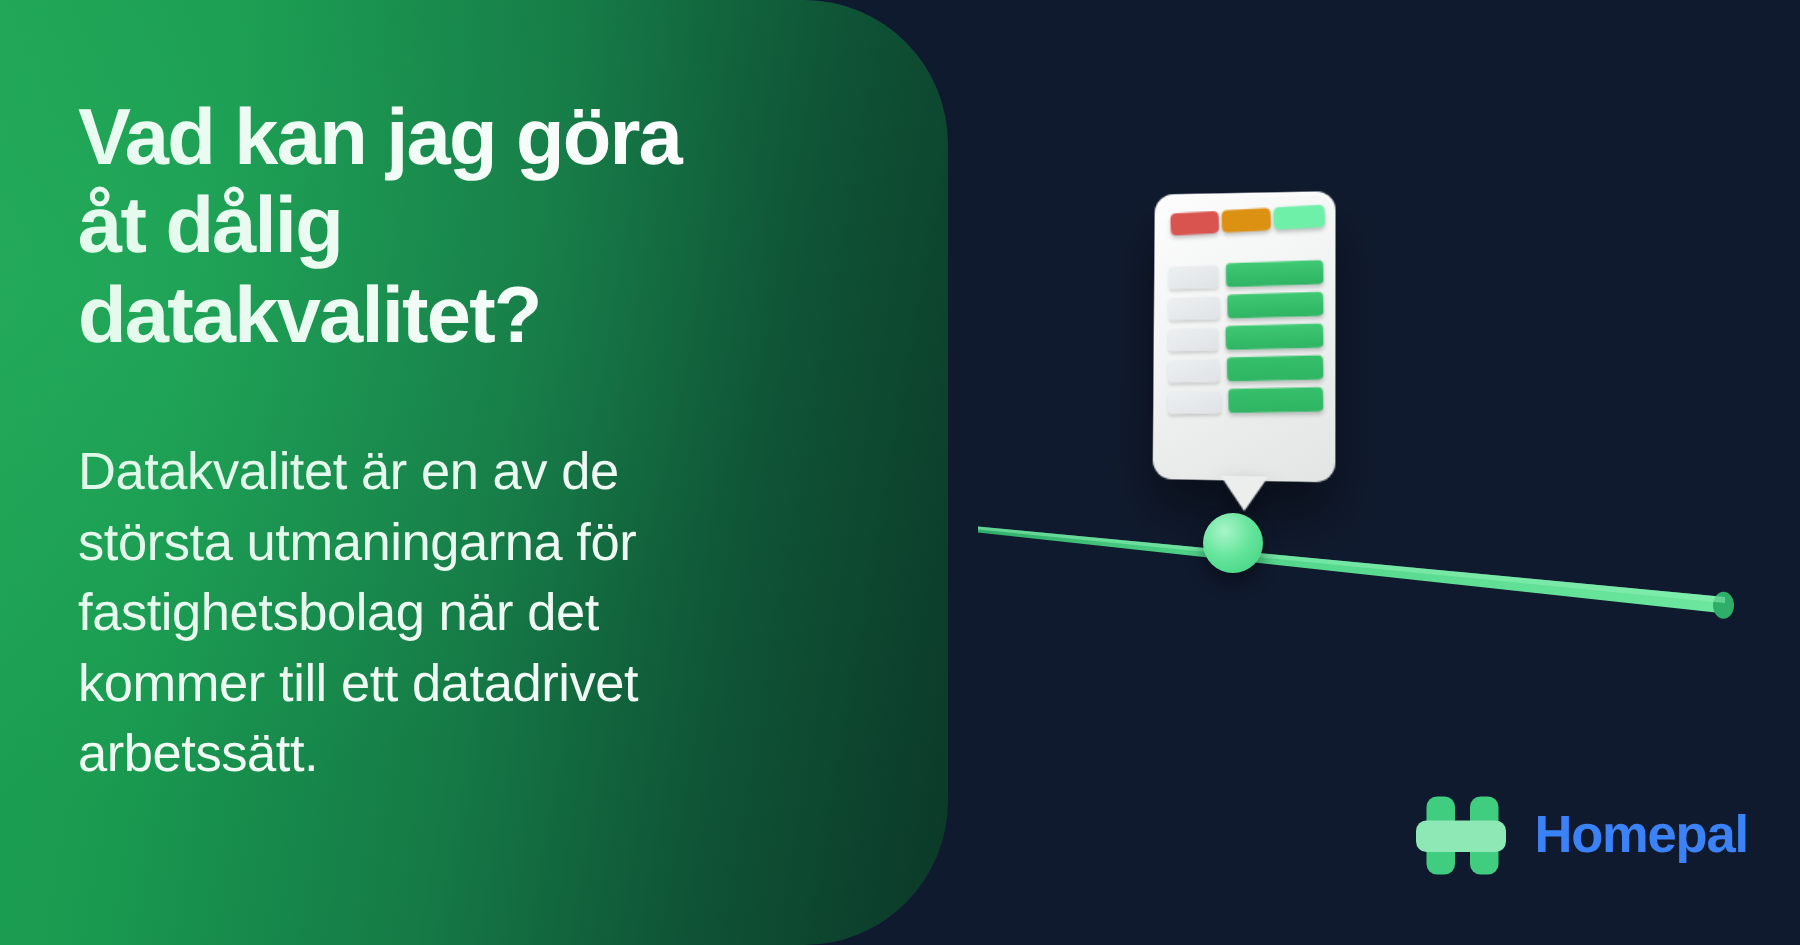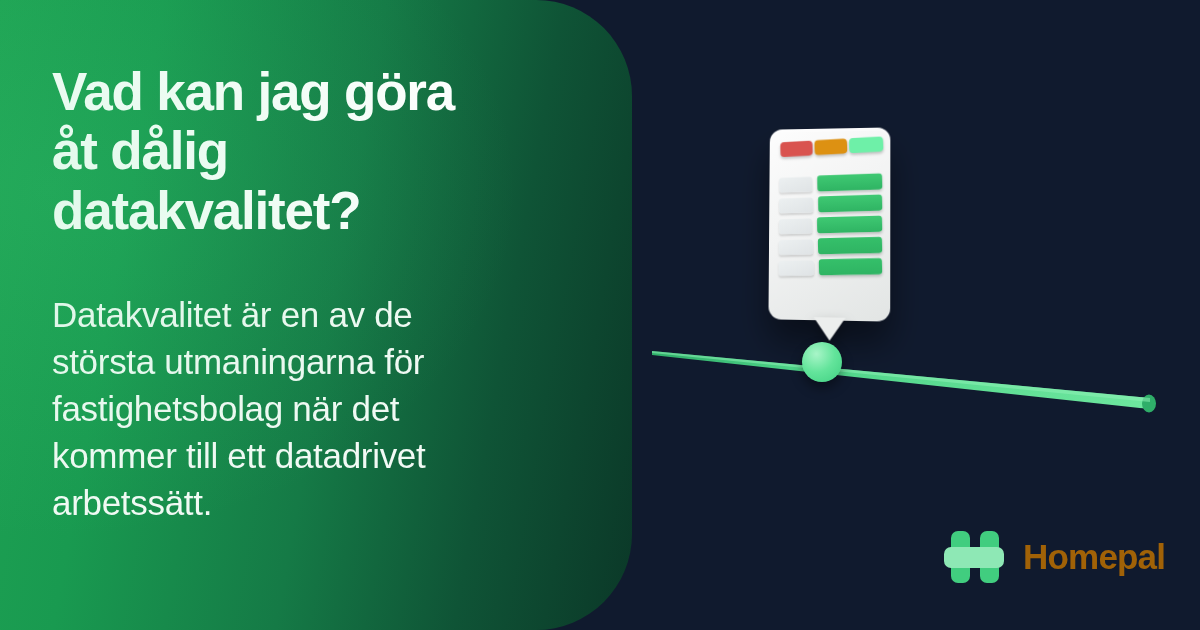--- a/index.html
+++ b/index.html
@@ -93,21 +93,21 @@
     position:absolute; top:5px; width:19px; height:52px;
     border-radius:7px; background:#41cd7f;
   }
   .logo-post.left{ left:7px; }
   .logo-post.right{ left:36px; }
   #logo-cross{
     position:absolute; left:0; top:21px;
     width:60px; height:21px; border-radius:7px;
     background:#8ee8b5;
   }
-  #logo-text{ color:#a16207; font-size:35px; font-weight:600; letter-spacing:-.8px; }
+  #logo-text{ color:#3b82f6; font-size:35px; font-weight:600; letter-spacing:-.8px; }
 </style>
 </head>
 <body>
 
 <div id="green-panel">
   <h1 id="headline">Vad kan jag göra
 åt dålig
 datakvalitet?</h1>
   <p id="subtext">Datakvalitet är en av de största utmaningarna för fastighetsbolag när det kommer till ett datadrivet arbetssätt.</p>
 </div>

